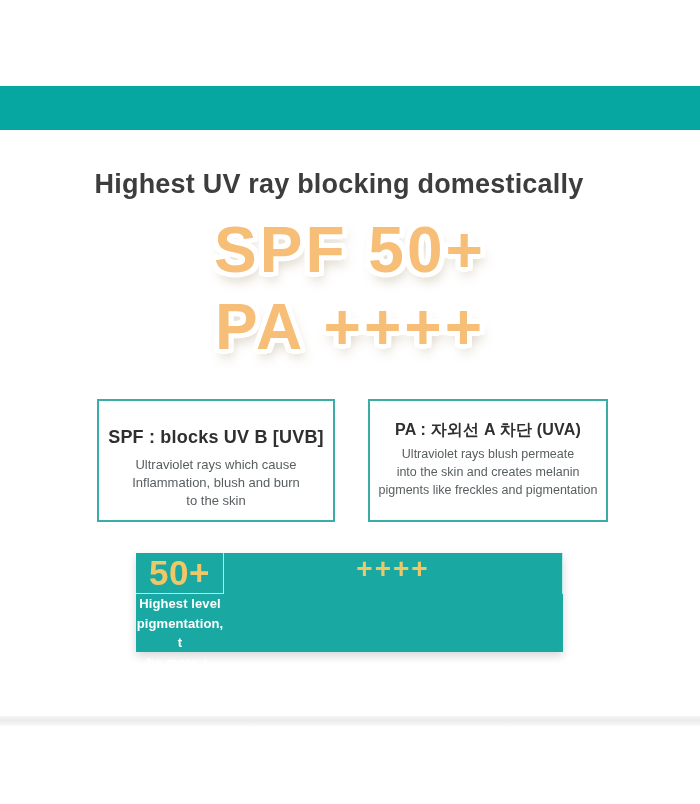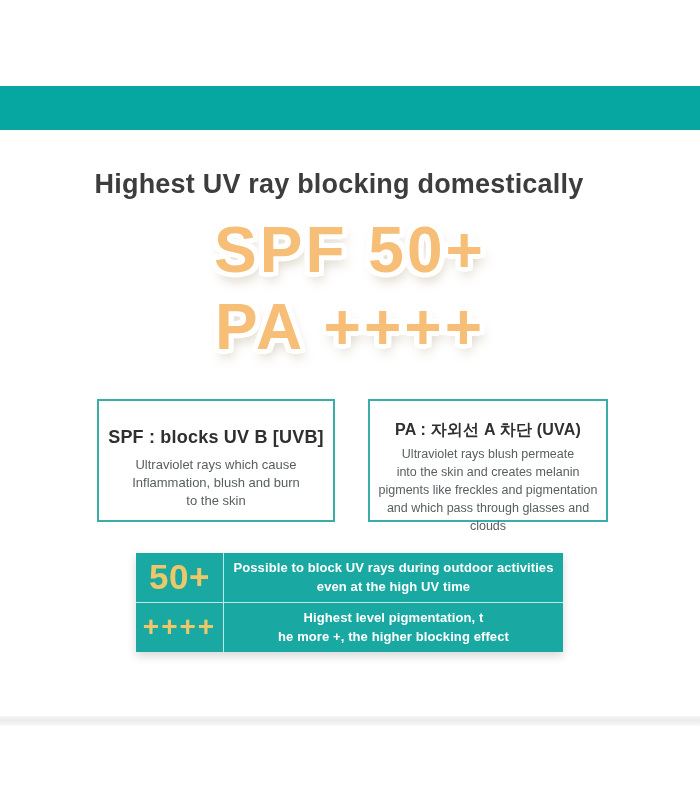--- a/index.html
+++ b/index.html
@@ -52,21 +52,21 @@
   .info-box p{margin-top:9px;font-size:13px;line-height:18px;color:var(--body-gray);}
   .info-box.right p{margin-top:5px;font-size:12.5px;line-height:18px;}
   .info-box p span{display:block;}
   .rtable{
     position:absolute;left:136px;top:553px;width:427px;height:99px;
     background:var(--table-teal);
     display:grid;grid-template-columns:88px 1fr;grid-template-rows:1fr 1fr;
     box-shadow:0 4px 9px rgba(0,0,0,0.16);
   }
   .rcell{
-    display:flex;flex-direction:column;align-items:center;justify-content:center;
+    display:flex;flex-direction:column;align-items:center;
     text-align:center;
   }
   .cell-r1{border-bottom:1px solid rgba(255,255,255,0.72);}
   .cell-c1{border-right:1px solid rgba(255,255,255,0.72);}
   .badge{color:var(--badge-yellow);font-weight:700;}
   .badge-50{font-size:35px;letter-spacing:0.5px;}
   .badge-pppp{font-size:28px;letter-spacing:2px;}
   .rtext{font-size:13px;line-height:19.5px;font-weight:700;color:#ffffff;letter-spacing:0.1px;}
   .rtext span{display:block;}
   .divider-band{
@@ -96,33 +96,26 @@
       <span>to the skin</span>
     </p>
   </section>
 
   <section class="info-box right">
     <h2>PA : 자외선 A 차단 (UVA)</h2>
     <p>
       <span>Ultraviolet rays blush permeate</span>
       <span>into the skin and creates melanin</span>
       <span>pigments like freckles and pigmentation</span>
-      <span>and which pass through glasses and clouds</span>
     </p>
   </section>
 
   <div class="rtable">
     <div class="rcell cell-r1 cell-c1">
       <span class="badge badge-50">50+</span>
-    </div>
-    <div class="rcell cell-r1">
-      <div class="rtext">
-        <span>Possible to block UV rays during outdoor activities</span>
-        <span>even at the high UV time</span>
-      </div>
     </div>
     <div class="rcell cell-c1">
       <span class="badge badge-pppp">++++</span>
     </div>
     <div class="rcell">
       <div class="rtext">
         <span>Highest level pigmentation, t</span>
         <span>he more +, the higher blocking effect</span>
       </div>
     </div>

